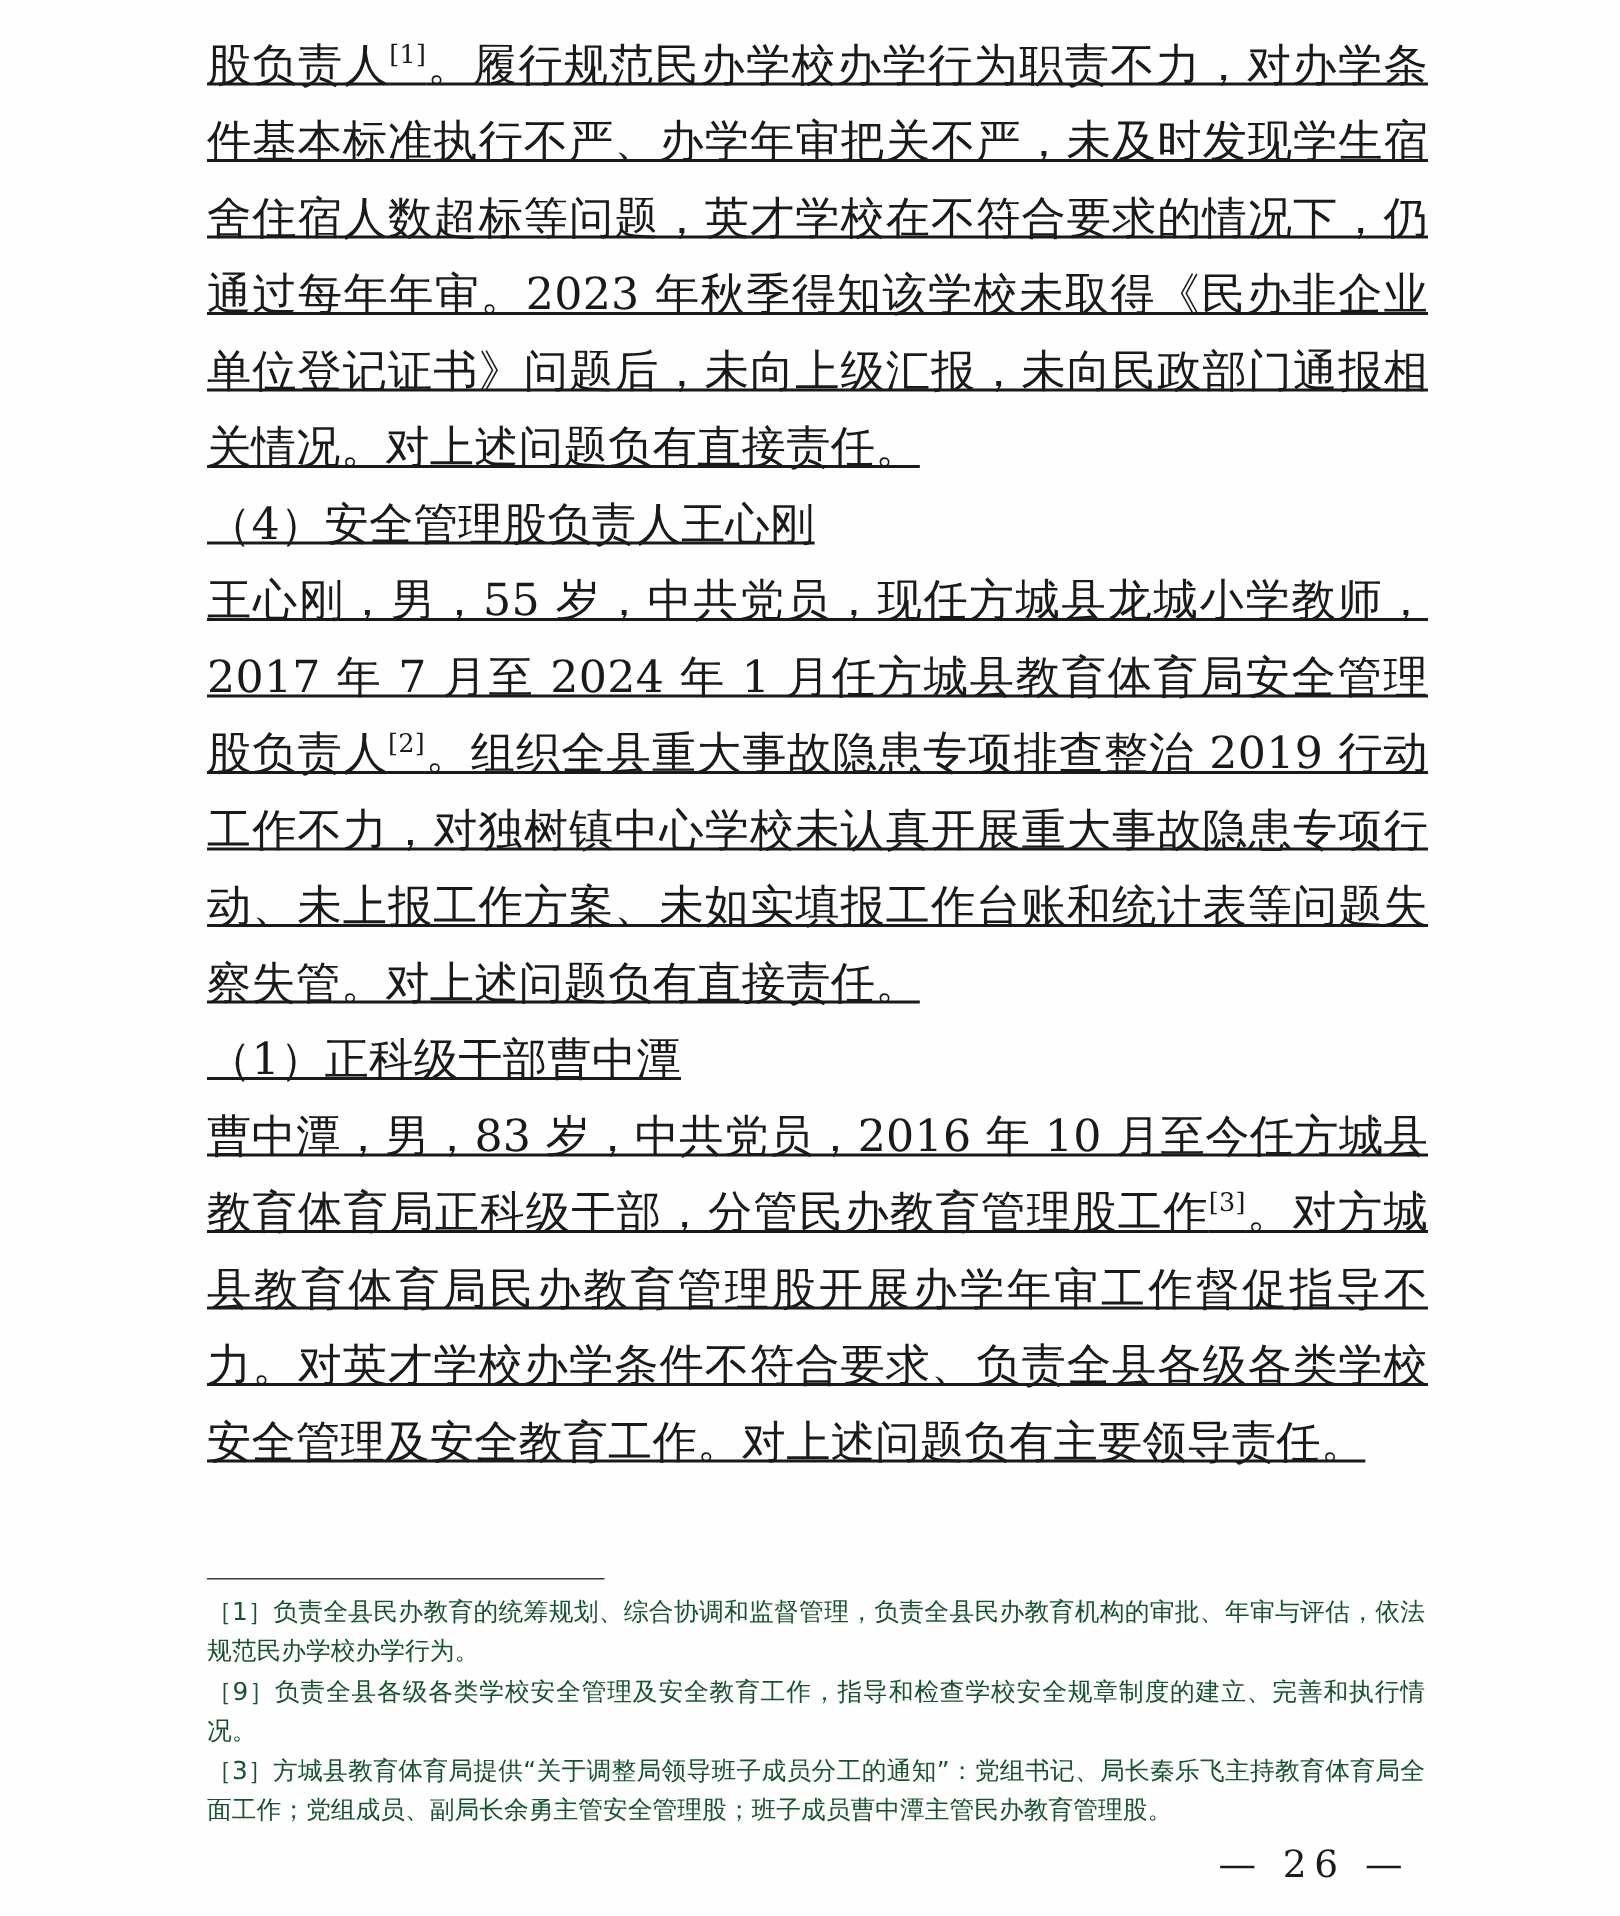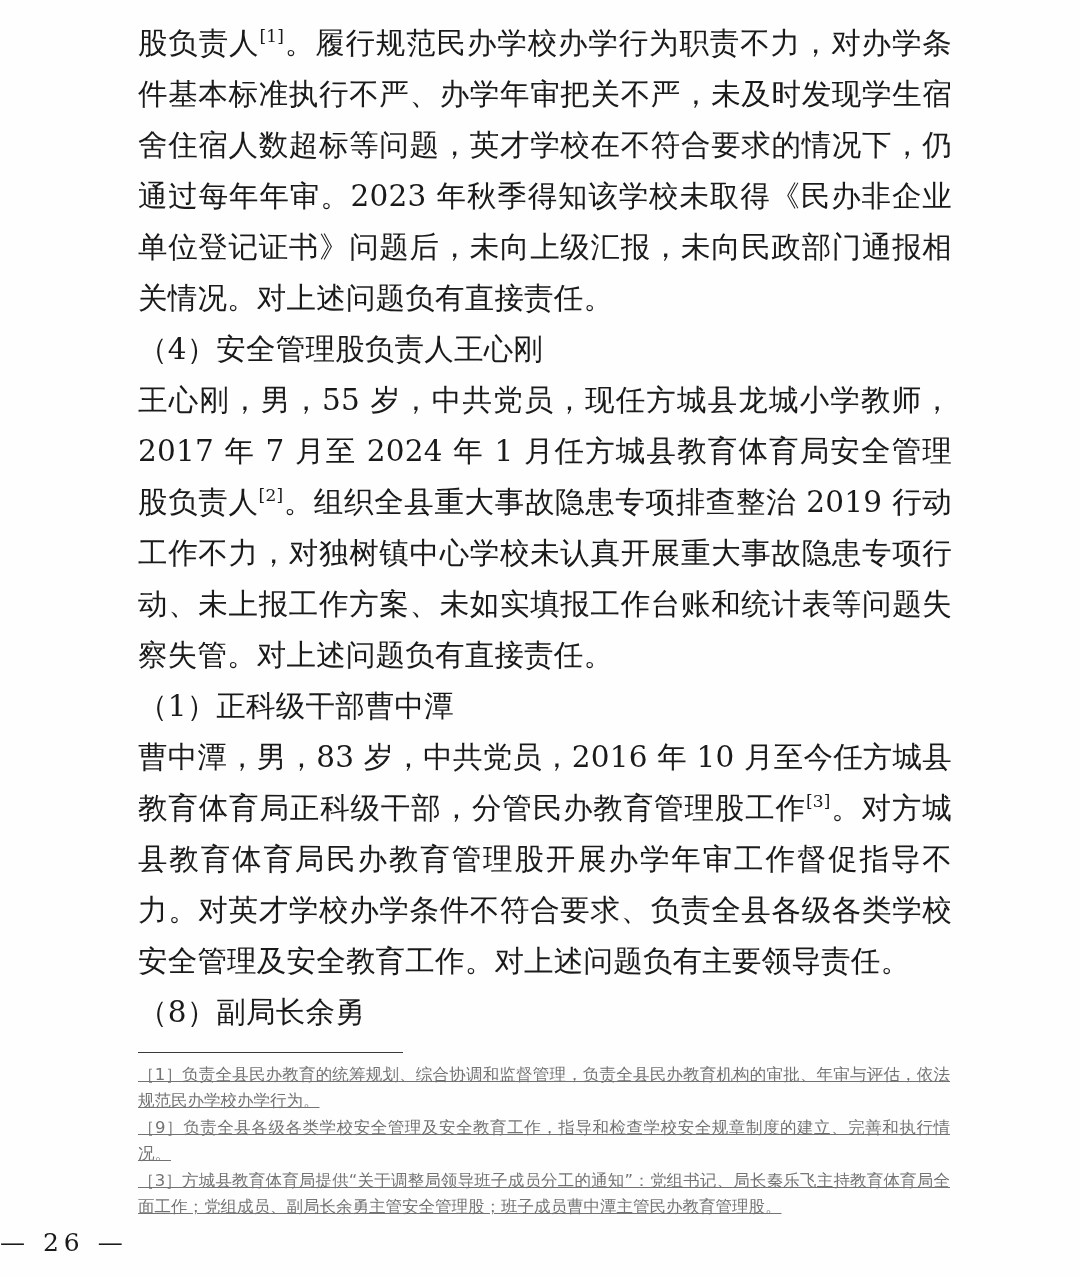--- a/index.html
+++ b/index.html
@@ -27,20 +27,21 @@
   .body-text {
     font-size: 29.5px;
     line-height: 51px;
     text-align: justify;
     text-justify: inter-ideograph;
     letter-spacing: 0.2px;
   }
   .body-text p {
     margin: 0;
     text-indent: 0;
+    text-decoration: underline;
   }
   .indent2 {
     text-indent: 61px;
   }
   .heading-line {
     margin: 0;
     text-indent: 61px;
   }
   sup.fn {
     font-size: 17px;
@@ -58,32 +59,31 @@
     height: 0;
     border-top: 1px solid #3a3a3a;
     margin: 0 0 9px 0;
   }
   .footnotes {
     font-size: 16.5px;
     line-height: 26px;
     text-align: justify;
     text-justify: inter-ideograph;
     font-family: "DejaVu Sans", "Liberation Sans", sans-serif;
-    color: #737373;
-    text-decoration: underline;
+    color: #14532d;
   }
   .footnotes p {
     margin: 0 0 1px 0;
   }
   .page-number {
     position: absolute;
-    left: 0;
+    left: 16px;
     top: 1228px;
     width: 924px;
-    text-align: left;
+    text-align: right;
     font-size: 25px;
     font-family: "DejaVu Serif", "Liberation Serif", serif;
     letter-spacing: 5px;
     color: #1a1a1a;
   }
 </style>
 </head>
 <body>
 
 <div class="page">
@@ -93,21 +93,20 @@
     <p><span>股负责人</span><sup class="fn">[1]</sup><span>。履行规范民办学校办学行为职责不力，对办学条件基本标准执行不严、办学年审把关不严，未及时发现学生宿舍住宿人数超标等问题，英才学校在不符合要求的情况下，仍通过每年年审。2023 年秋季得知该学校未取得《民办非企业单位登记证书》问题后，未向上级汇报，未向民政部门通报相关情况。对上述问题负有直接责任。</span></p>
 
     <p class="heading-line">（4）安全管理股负责人王心刚</p>
 
     <p class="indent2"><span>王心刚，男，55 岁，中共党员，现任方城县龙城小学教师，2017 年 7 月至 2024 年 1 月任方城县教育体育局安全管理股负责人</span><sup class="fn">[2]</sup><span>。组织全县重大事故隐患专项排查整治 2019 行动工作不力，对独树镇中心学校未认真开展重大事故隐患专项行动、未上报工作方案、未如实填报工作台账和统计表等问题失察失管。对上述问题负有直接责任。</span></p>
 
     <p class="heading-line">（1）正科级干部曹中潭</p>
 
     <p class="indent2"><span>曹中潭，男，83 岁，中共党员，2016 年 10 月至今任方城县教育体育局正科级干部，分管民办教育管理股工作</span><sup class="fn">[3]</sup><span>。对方城县教育体育局民办教育管理股开展办学年审工作督促指导不力。对英才学校办学条件不符合要求、负责全县各级各类学校安全管理及安全教育工作。对上述问题负有主要领导责任。</span></p>
 
-    <p class="heading-line">（8）副局长余勇</p>
 
   </div>
 
   <div class="footnote-area">
     <div class="fn-rule"></div>
     <div class="footnotes">
       <p>［1］负责全县民办教育的统筹规划、综合协调和监督管理，负责全县民办教育机构的审批、年审与评估，依法规范民办学校办学行为。</p>
       <p>［9］负责全县各级各类学校安全管理及安全教育工作，指导和检查学校安全规章制度的建立、完善和执行情况。</p>
       <p>［3］方城县教育体育局提供“关于调整局领导班子成员分工的通知”：党组书记、局长秦乐飞主持教育体育局全面工作；党组成员、副局长余勇主管安全管理股；班子成员曹中潭主管民办教育管理股。</p>
     </div>

